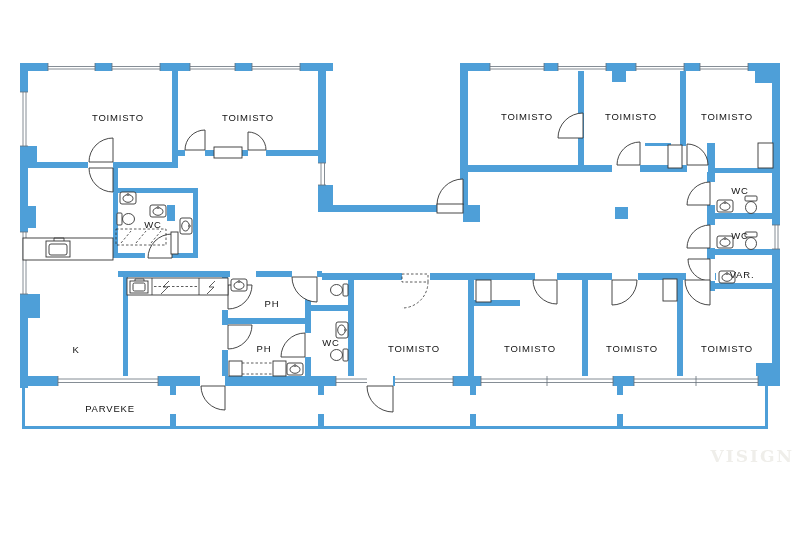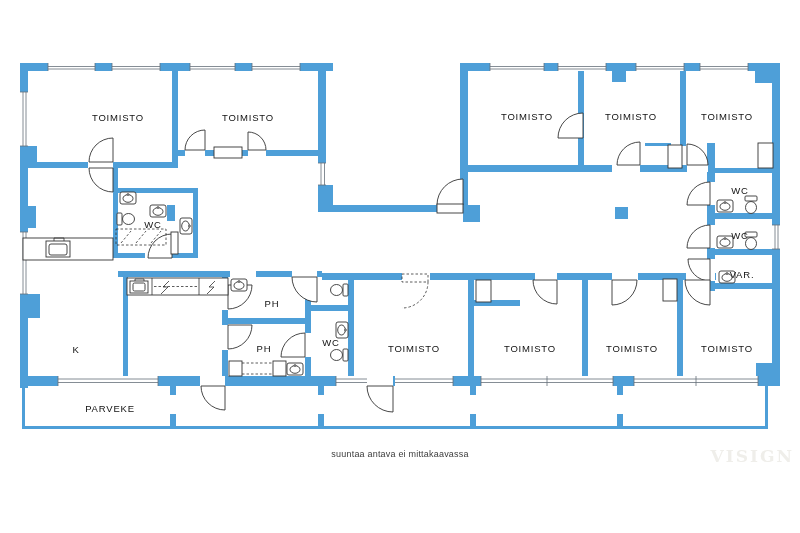--- a/index.html
+++ b/index.html
@@ -279,15 +279,14 @@
     <text x="76" y="353">K</text>
     <text x="414" y="352">TOIMISTO</text>
     <text x="530" y="352">TOIMISTO</text>
     <text x="632" y="352">TOIMISTO</text>
     <text x="727" y="352">TOIMISTO</text>
     <text x="110" y="412">PARVEKE</text>
   </g>
 </svg>
 
 
-<div class="disclaimer">suuntaa antava ei mittakaavassa</div>
 <div class="watermark">VISIGN</div>
 </div>
 
 </body></html>

